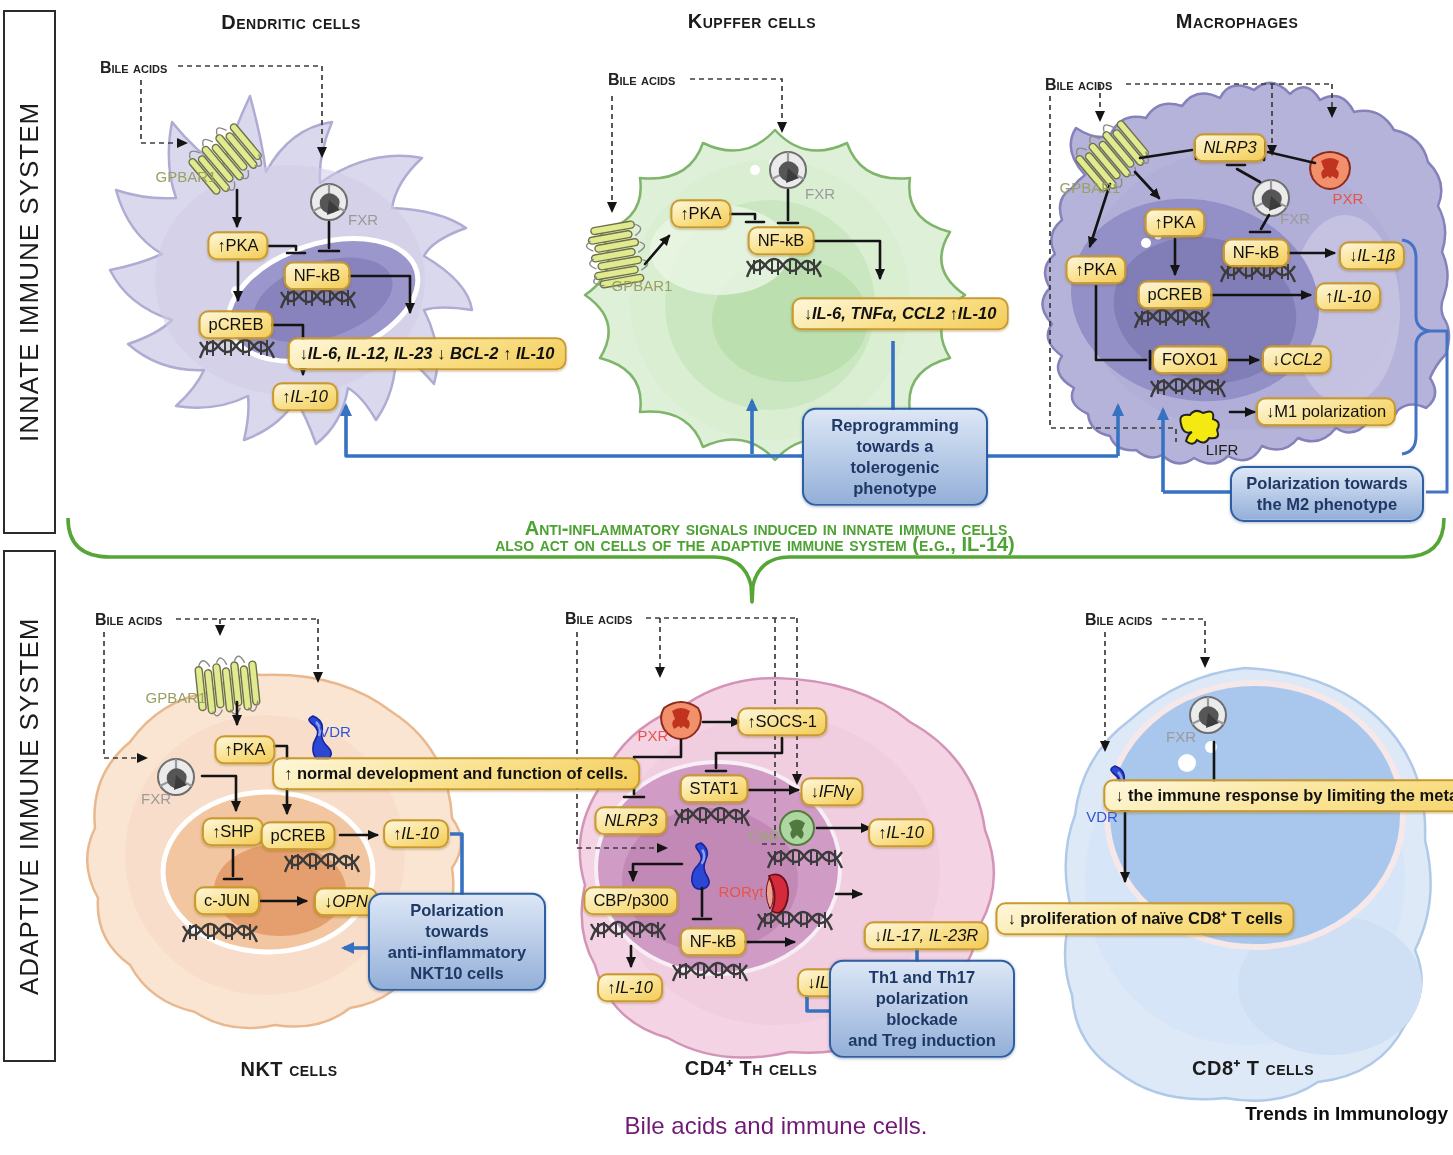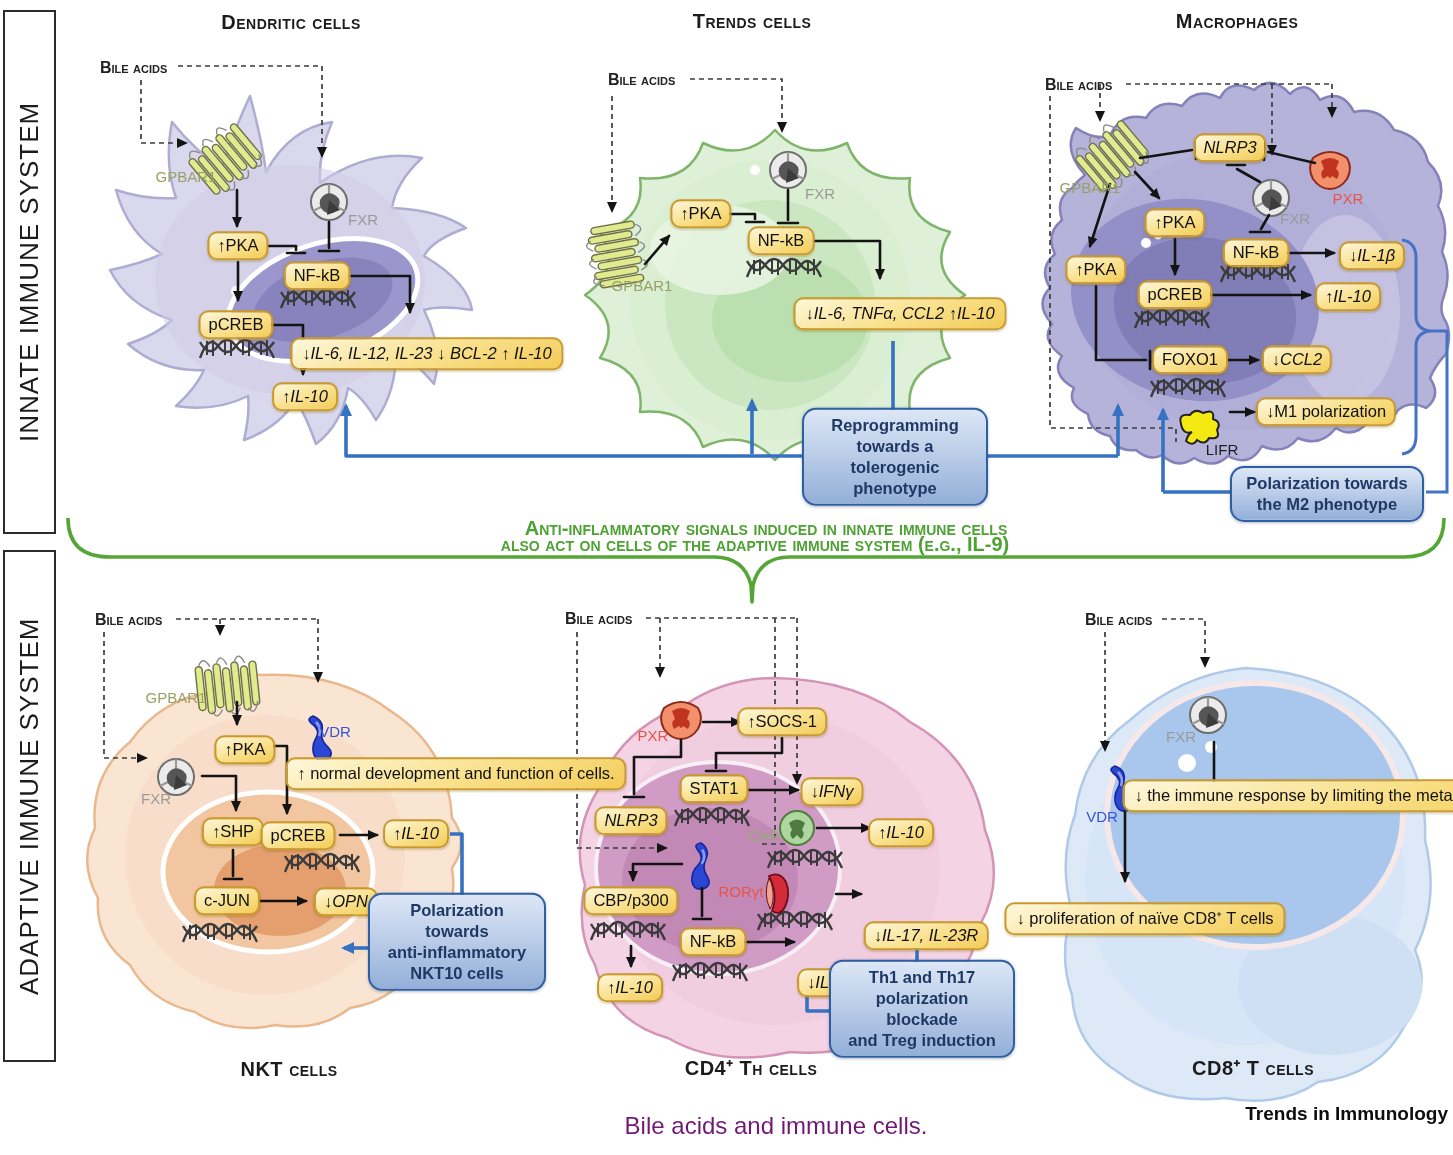--- a/index.html
+++ b/index.html
@@ -22,21 +22,21 @@
   .rlab{font-size:15px;white-space:nowrap;}
   .olive{color:#99A065;} .gray{color:#9a9a9a;} .red{color:#E8544A;}
   .blue{color:#3354D8;} .green{color:#93AC72;} .dark{color:#1c1c1c;}
   
   .ybox{background:linear-gradient(160deg,#FEF7DC 0%,#F9E08A 55%,#F3CC58 100%);
     border:2px solid #C9992B;border-radius:10px;padding:2px 8px;
     font-size:16.5px;color:#111;text-align:left;white-space:nowrap;line-height:1.3;
     box-shadow:0 1px 2px rgba(120,90,0,.25);}
   .ybox.big{padding:4px 10px;}
   .it{font-style:italic;}
-  .left{text-align:right;}
+  .left{text-align:right;font-weight:bold;}
   
   .bbox{background:linear-gradient(180deg,#DCE7F6 0%,#BCCEE9 45%,#93AFD8 100%);
     border:2.5px solid #2E5FA3;border-radius:14px;padding:5px 12px;
     font-size:16.5px;font-weight:bold;color:#1F3864;text-align:center;line-height:1.28;
     box-shadow:0 1px 3px rgba(0,30,80,.3);}
   
   .banner{font-variant:small-caps;font-weight:bold;font-size:20px;color:#4CA232;white-space:nowrap;}
   .caption{font-size:24px;color:#701a75;white-space:nowrap;}
   .journal{position:absolute;transform:translate(-100%,-50%);font-weight:bold;font-size:19px;color:#0d0d0d;white-space:nowrap;}
 </style>
@@ -323,21 +323,21 @@
 
   <g fill="none" stroke="#55A637" stroke-width="3.6" stroke-linejoin="round">
     <path d="M68,518 Q68,557 110,557 L714,557 Q744,557 751,585 L752,602 L753,585 Q760,557 790,557 L1404,557 Q1444,557 1444,518"></path>
   </g>
 </svg>
 
 <div class="sidebox" style="left:3px;top:10px;width:49px;height:520px;">INNATE IMMUNE SYSTEM</div>
 <div class="sidebox" style="left:3px;top:550px;width:49px;height:508px;">ADAPTIVE IMMUNE SYSTEM</div>
 
 <div class="abs celltitle" style="left:291px;top:22px;">Dendritic cells</div>
-<div class="abs celltitle" style="left:752px;top:21px;">Trends cells</div>
+<div class="abs celltitle" style="left:752px;top:21px;">Kupffer cells</div>
 <div class="abs celltitle" style="left:1237px;top:21px;">Macrophages</div>
 <div class="abs celltitle" style="left:289px;top:1069px;">NKT cells</div>
 <div class="abs celltitle" style="left:751px;top:1067px;">CD4⁺ Th cells</div>
 <div class="abs celltitle" style="left:1253px;top:1067px;">CD8⁺ T cells</div>
 
 <div class="bile" style="left:100px;top:68px;">Bile acids</div>
 <div class="bile" style="left:608px;top:80px;">Bile acids</div>
 <div class="bile" style="left:1045px;top:85px;">Bile acids</div>
 <div class="bile" style="left:95px;top:620px;">Bile acids</div>
 <div class="bile" style="left:565px;top:619px;">Bile acids</div>
@@ -416,18 +416,18 @@
 <div class="abs bbox pre" style="left:1327px;top:494px;width:166px;">Polarization towards
 the M2 phenotype</div>
 <div class="abs bbox pre" style="left:457px;top:942px;width:150px;">Polarization towards
 anti-inflammatory
 NKT10 cells</div>
 <div class="abs bbox pre" style="left:922px;top:1009px;width:158px;">Th1 and Th17
 polarization blockade
 and Treg induction</div>
 
 <div class="abs banner" style="left:755px;top:528px;margin-left:11px;">Anti-inflammatory signals induced in innate immune cells</div>
-<div class="abs banner" style="left:755px;top:544px;">also act on cells of the adaptive immune system (e.g., IL-9)</div>
+<div class="abs banner" style="left:755px;top:544px;">also act on cells of the adaptive immune system (e.g., IL-14)</div>
 
 <div class="abs caption" style="left:776px;top:1126px;">Bile acids and immune cells.</div>
 <div class="journal" style="left:1448px;top:1114px;">Trends in Immunology</div>
 
 </div>
 
 </body></html>

